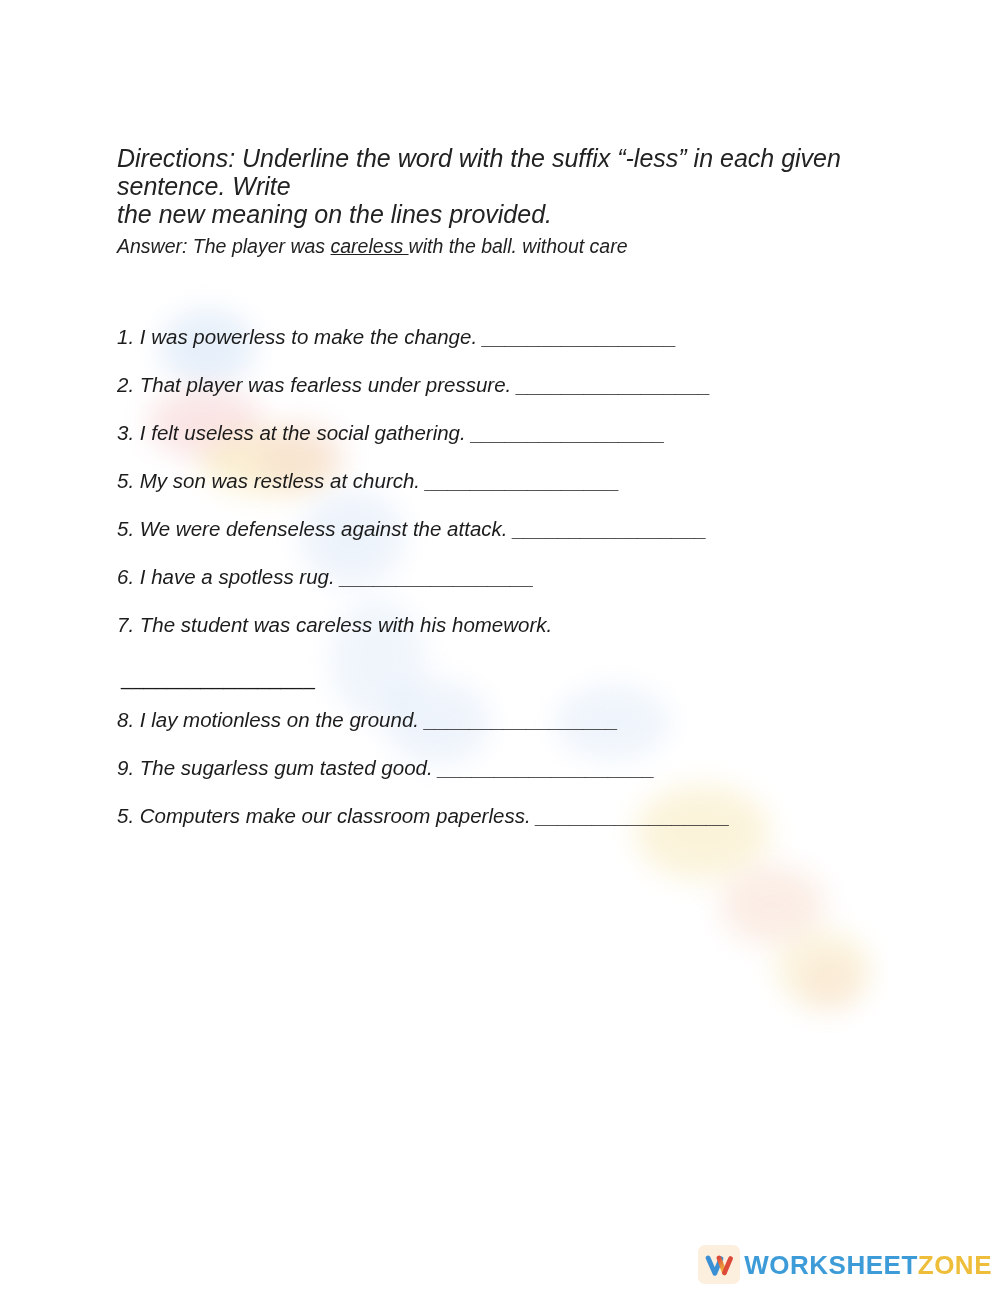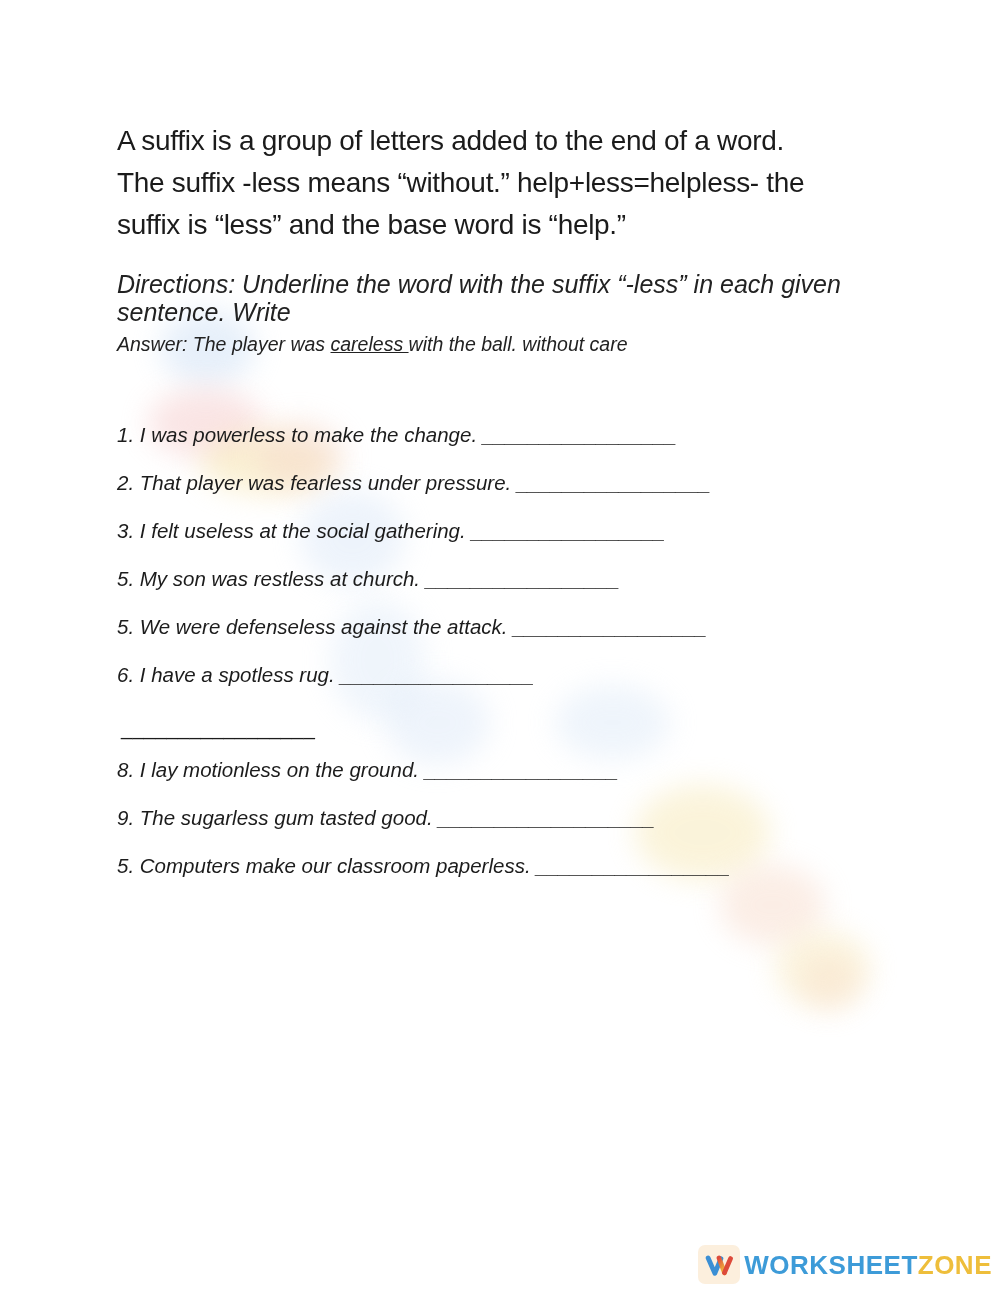--- a/index.html
+++ b/index.html
@@ -64,40 +64,37 @@
   <div class="wm b6"></div>
   <div class="wm b7"></div>
   <div class="wm b8"></div>
   <div class="wm b9"></div>
   <div class="wm b10"></div>
   <div class="wm b11"></div>
   <div class="wm b12"></div>
 
   <div class="content">
 
-    <p class="intro">
-      <span>A suffix is a group of letters added to the end of a word.</span>
-      <span>The suffix -less means “without.” help+less=helpless- the</span>
-      <span>suffix is “less” and the base word is “help.”</span>
-    </p>
 
     <p class="directions">
       <span>Directions: Underline the word with the suffix “-less” in each given sentence. Write</span>
+      <span>the new meaning on the lines provided.</span>
     </p>
 
 
     <p class="answer"><span>Answer: The player was </span><span class="u">careless </span><span>with the ball. without care</span></p>
 
     <div class="qlist">
       <p class="qitem">1. I was powerless to make the change. _________________</p>
       <p class="qitem">2. That player was fearless under pressure. _________________</p>
       <p class="qitem">3. I felt useless at the social gathering. _________________</p>
       <p class="qitem">5. My son was restless at church. _________________</p>
       <p class="qitem">5. We were defenseless against the attack. _________________</p>
       <p class="qitem">6. I have a spotless rug. _________________</p>
+      <p class="qitem">7. The student was careless with his homework.</p>
       <p class="qblank">_________________</p>
       <p class="qitem">8. I lay motionless on the ground. _________________</p>
       <p class="qitem">9. The sugarless gum tasted good. ___________________</p>
       <p class="qitem">5. Computers make our classroom paperless. _________________</p>
     </div>
 
   </div>
 
   <div class="footer">
     <span class="logo-badge">

